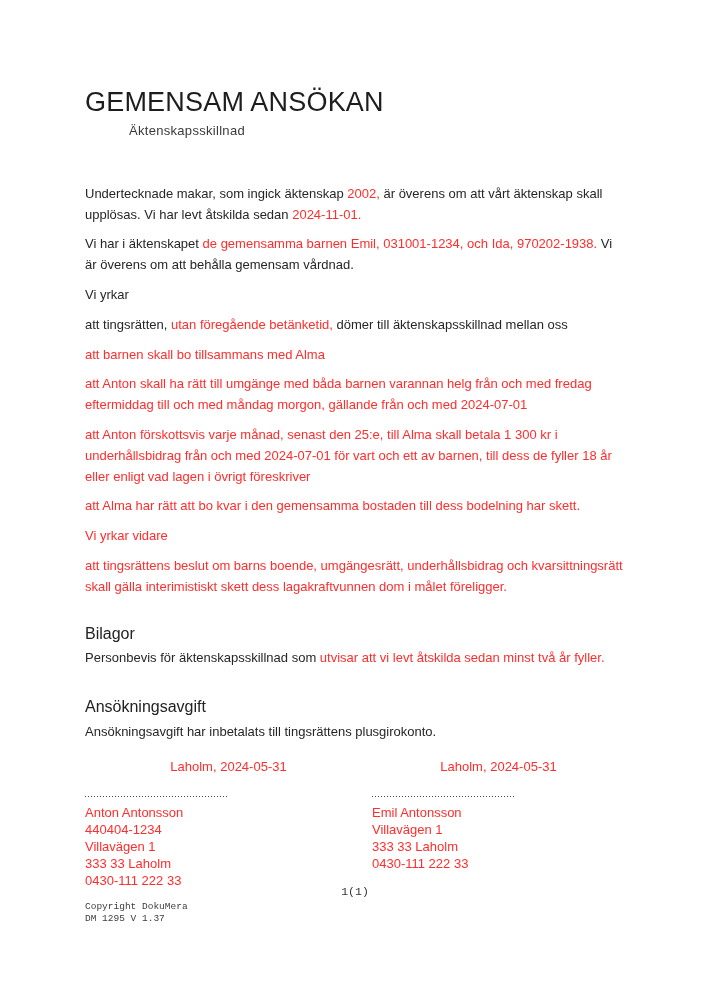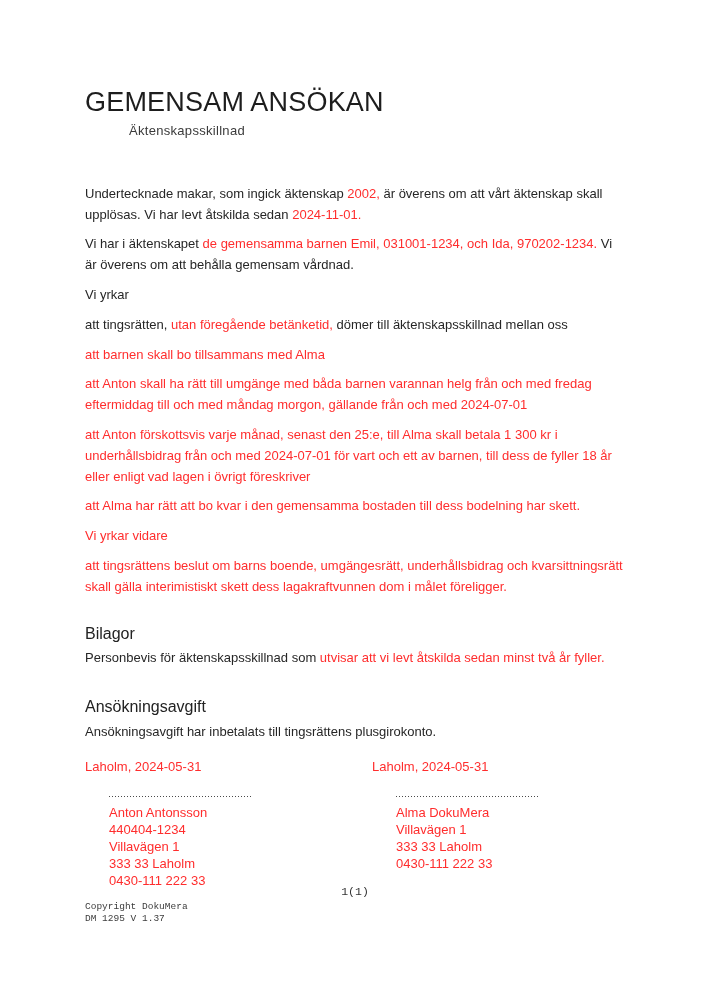--- a/index.html
+++ b/index.html
@@ -25,32 +25,32 @@
   .doc-subtitle{
     font-size:13px; color:#3a3a3a; letter-spacing:.3px;
     margin-top:3px;
     margin-left:44px;
   }
   header{ margin-bottom:46px; }
   
   .body-text p, .doc-section p{
     font-size:13px; line-height:1.6; margin:0 0 9px 0; color:var(--ink);
   }
-  .red{ color:var(--red); }
+  .red{ color:var(--red);text-align:center; }
   
   .doc-section{ margin-top:26px; }
   .doc-section h2{
     font-size:16px; font-weight:400; color:#222222;
     line-height:1.3; margin-bottom:4px;
   }
   .doc-section.avgift{ margin-top:28px; }
   
   .two-col{ display:grid; grid-template-columns:287px 1fr; }
   .date-row{ margin-top:14px; font-size:13px; line-height:1.6; }
-  .sig-row{ margin-top:18px;margin-left:24px; }
+  .sig-row{ margin-top:18px; }
   .dotted{
     width:142px; height:2px; margin-bottom:7px;
     background:repeating-linear-gradient(to right,#4a4a4a 0 1px,transparent 1px 3px);
     background-size:100% 1px; background-repeat:no-repeat; background-position:0 bottom;
   }
   .sig-details div{
     font-size:13px; line-height:17px; color:var(--red);
   }
   
   footer{
@@ -68,21 +68,21 @@
 
 <div class="page">
 
   <header>
     <h1 class="doc-title">GEMENSAM ANSÖKAN</h1>
     <div class="doc-subtitle">Äktenskapsskillnad</div>
   </header>
 
   <section class="body-text">
       <p><span>Undertecknade makar, som ingick äktenskap </span><span class="red">2002,</span><span> är överens om att vårt äktenskap skall upplösas. Vi har levt åtskilda sedan </span><span class="red">2024-11-01.</span></p>
-      <p><span>Vi har i äktenskapet </span><span class="red">de gemensamma barnen Emil, 031001-1234, och Ida, 970202-1234.</span><span> Vi är överens om att behålla gemensam vårdnad.</span></p>
+      <p><span>Vi har i äktenskapet </span><span class="red">de gemensamma barnen Emil, 031001-1234, och Ida, 970202-1938.</span><span> Vi är överens om att behålla gemensam vårdnad.</span></p>
       <p><span>Vi yrkar</span></p>
       <p><span>att tingsrätten, </span><span class="red">utan föregående betänketid,</span><span> dömer till äktenskapsskillnad mellan oss</span></p>
       <p><span class="red">att barnen skall bo tillsammans med Alma</span></p>
       <p><span class="red">att Anton skall ha rätt till umgänge med båda barnen varannan helg från och med fredag eftermiddag till och med måndag morgon, gällande från och med 2024-07-01</span></p>
       <p><span class="red">att Anton förskottsvis varje månad, senast den 25:e, till Alma skall betala 1 300 kr i underhållsbidrag från och med 2024-07-01 för vart och ett av barnen, till dess de fyller 18 år eller enligt vad lagen i övrigt föreskriver</span></p>
       <p><span class="red">att Alma har rätt att bo kvar i den gemensamma bostaden till dess bodelning har skett.</span></p>
       <p><span class="red">Vi yrkar vidare</span></p>
       <p><span class="red">att tingsrättens beslut om barns boende, umgängesrätt, underhållsbidrag och kvarsittningsrätt skall gälla interimistiskt skett dess lagakraftvunnen dom i målet föreligger.</span></p>
     </section>
 
@@ -108,21 +108,21 @@
           <div>Anton Antonsson</div>
           <div>440404-1234</div>
           <div>Villavägen 1</div>
           <div>333 33 Laholm</div>
           <div>0430-111 222 33</div>
         </div>
     </div>
     <div>
       <div class="dotted"></div>
       <div class="sig-details">
-          <div>Alma DokuMera</div>
+          <div>Emil Antonsson</div>
           <div>Villavägen 1</div>
           <div>333 33 Laholm</div>
           <div>0430-111 222 33</div>
         </div>
     </div>
   </div>
 
   <footer>
     <div class="page-num">1(1)</div>
     <div class="copyright">

